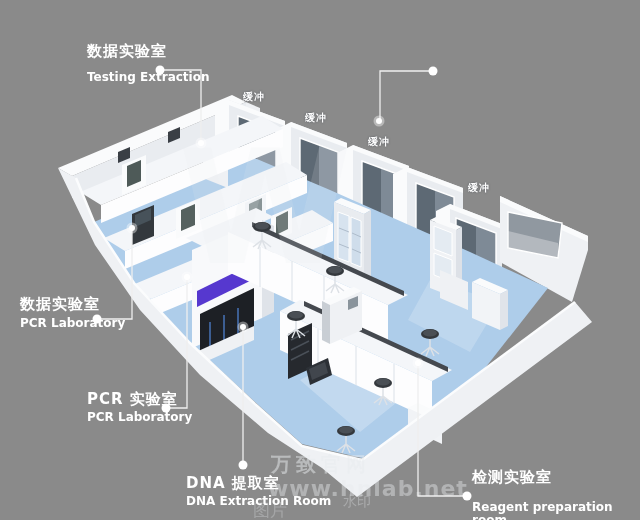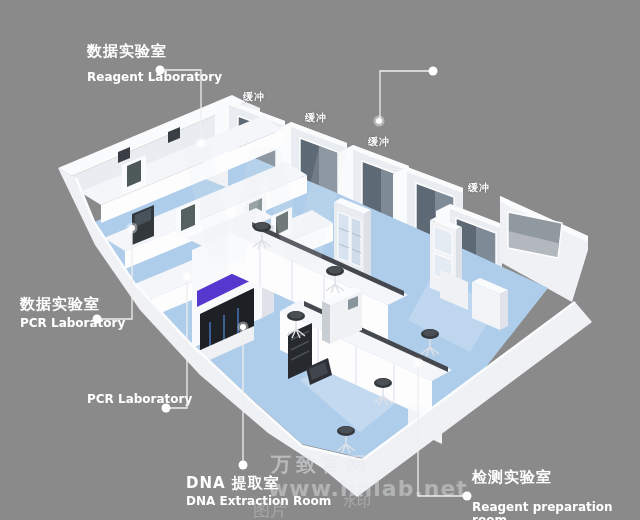--- a/index.html
+++ b/index.html
@@ -293,27 +293,28 @@
   <g>
     <polyline class="cline" points="467,496 418,496 418,363"></polyline>
     <circle cx="467" cy="496" r="4.5" fill="#fff"></circle>
     <circle cx="418" cy="363" r="5.5" fill="#fff" opacity=".4"></circle>
         <circle cx="418" cy="363" r="3" fill="#fff"></circle>
   </g>
 </svg>
 
 <div class="callout-label" style="left:87px;top:42px">
   <div class="zh">数据实验室</div>
-  <div class="en" style="margin-top:11px">Reagent Laboratory</div>
+  <div class="en" style="margin-top:11px">Testing Extraction</div>
 </div>
 <div class="callout-label" style="left:20px;top:295px">
   <div class="zh">数据实验室</div>
   <div class="en" style="margin-top:4px">PCR Laboratory</div>
 </div>
 <div class="callout-label" style="left:87px;top:390px">
+  <div class="zh">PCR 实验室</div>
   <div class="en" style="margin-top:3px">PCR Laboratory</div>
 </div>
 <div class="callout-label" style="left:186px;top:474px">
   <div class="zh">DNA 提取室</div>
   <div class="en" style="margin-top:3px">DNA Extraction Room</div>
 </div>
 <div class="callout-label" style="left:472px;top:468px">
   <div class="zh">检测实验室</div>
   <div class="en" style="margin-top:15px">Reagent preparation room</div>
 </div>

